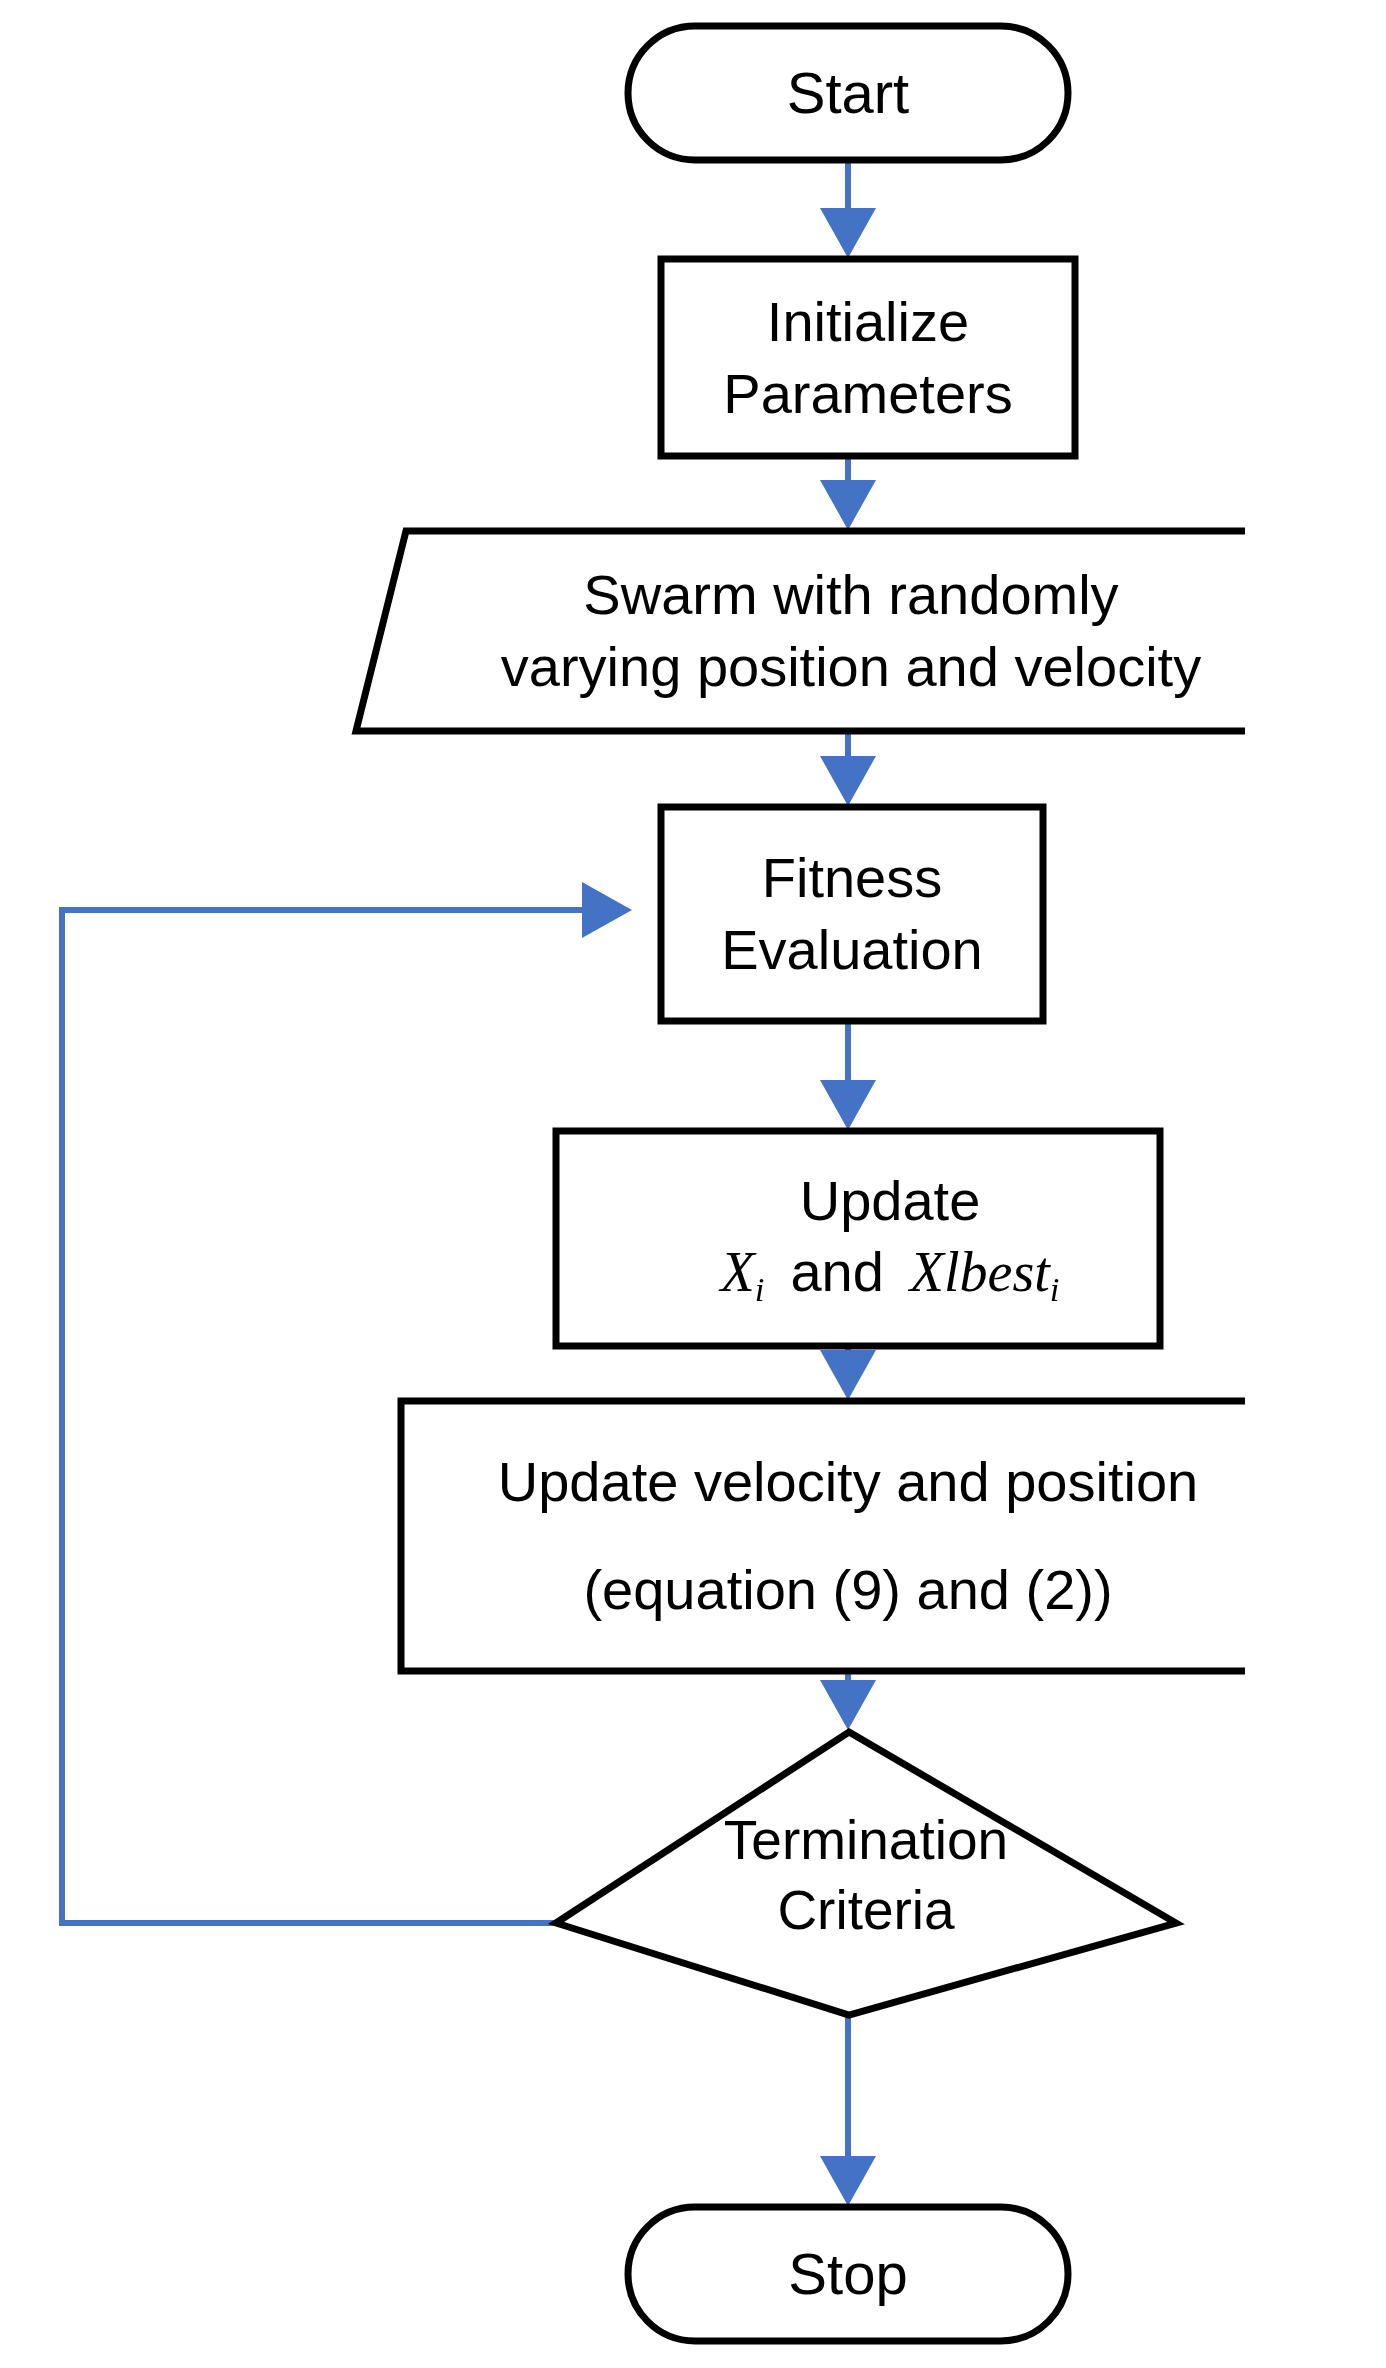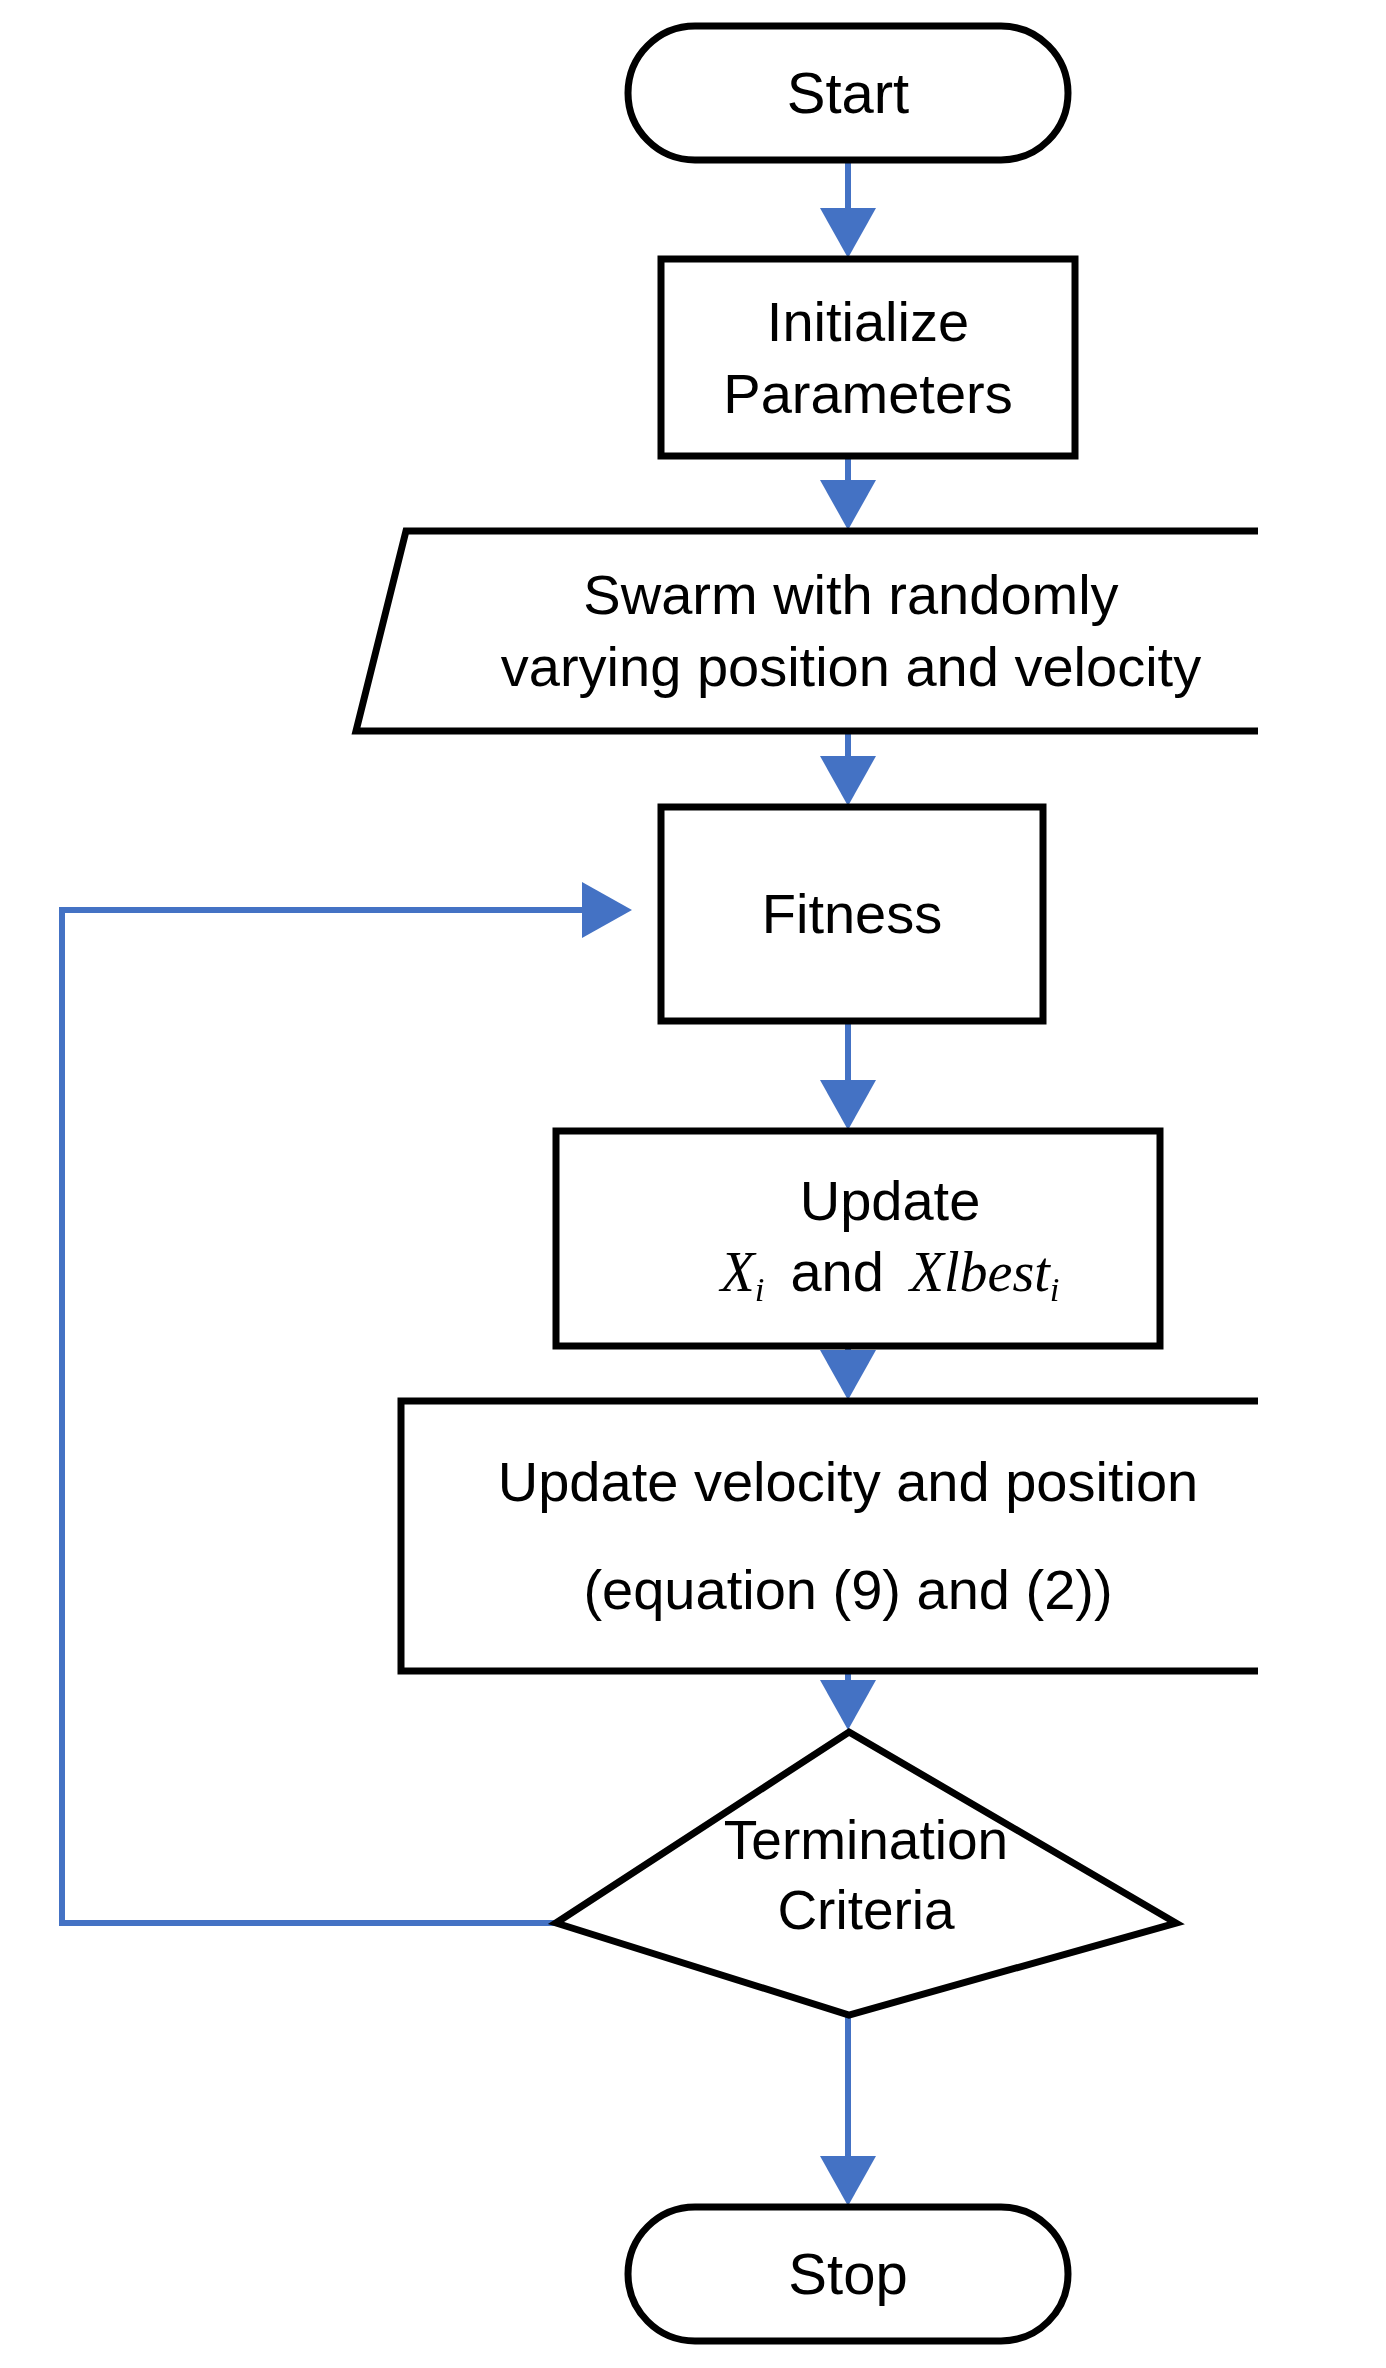--- a/index.html
+++ b/index.html
@@ -7,21 +7,20 @@
     padding: 0;
     background: #ffffff;
   }
   #canvas {
     position: relative;
     width: 1245px;
     height: 2368px;
     background: #ffffff;
     overflow: hidden;
     font-family: "Liberation Sans", sans-serif;
-    padding-left: 13px;
   }
   #flow-svg {
     position: absolute;
     top: 0;
     left: 0;
     width: 1386px;
     height: 2368px;
   }
   .node-shape {
     fill: #ffffff;
@@ -151,20 +150,21 @@
     <span class="ln">Parameters</span>
   </div>
 
   <div class="node-label fs-data" style="left:356px; top:531px; width:990px; height:200px;">
     <span class="ln">Swarm with randomly</span>
     <span class="ln">varying position and velocity</span>
   </div>
 
   <div class="node-label fs-proc" style="left:661px; top:807px; width:382px; height:214px;">
     <span class="ln">Fitness</span>
+    <span class="ln">Evaluation</span>
   </div>
 
   <div class="node-label fs-proc" style="left:588px; top:1131px; width:604px; height:215px;">
     <span class="ln">Update</span>
     <span class="ln math">
       <span>X</span><span class="sub">i</span><span class="spacer-wide"></span><span class="rm">and</span><span class="spacer-wide"></span><span>Xlbest</span><span class="sub">i</span>
     </span>
   </div>
 
   <div class="node-label fs-proc" style="left:401px; top:1401px; width:894px; height:270px;gap:36px;">

